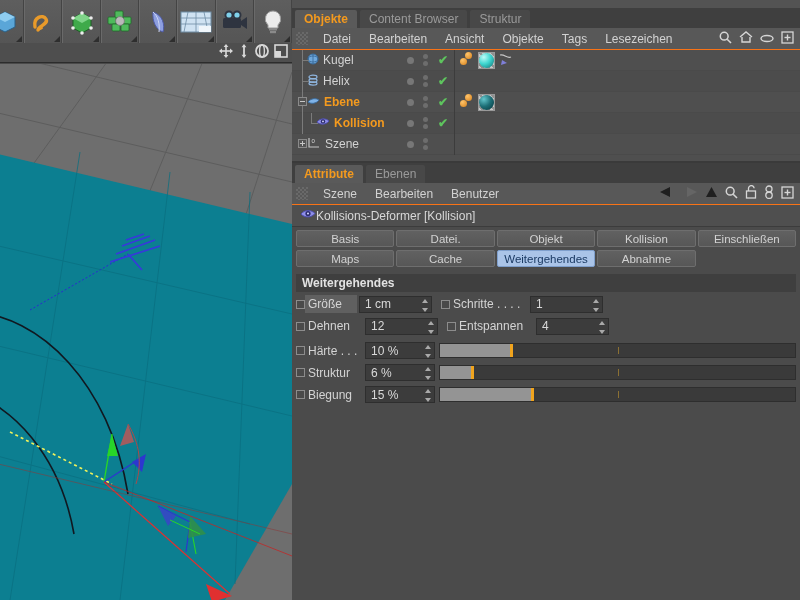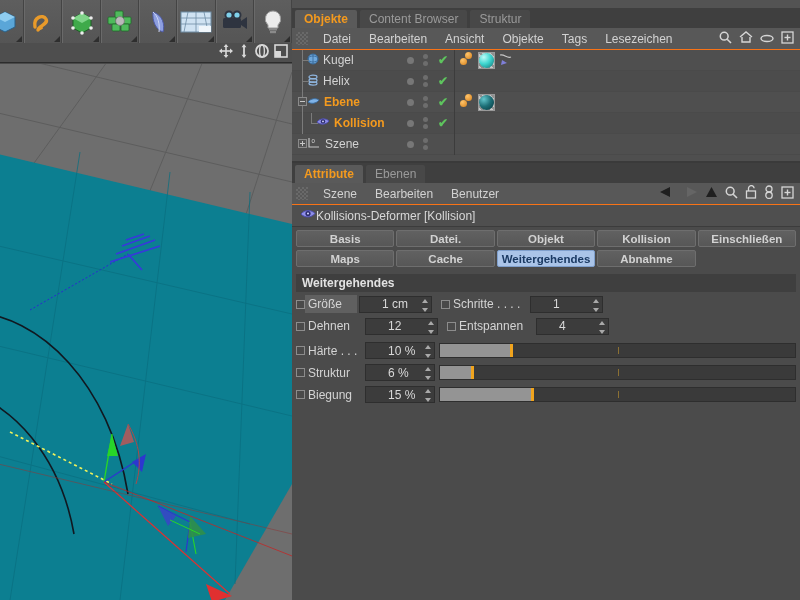--- a/index.html
+++ b/index.html
@@ -93,33 +93,33 @@
 
   
   #attr-manager { position:relative; background:#4b4b4b; height:387px; }
   .attr-head { height:22px; background:#4f4f4f; display:flex; align-items:center;
                padding-left:8px; border-bottom:1px solid #3c3c3c; }
   .attr-title { font-size:12px; color:#d8d8d8; }
 
   .tabrow { display:flex; padding:0 4px; gap:2px; margin-top:3px; }
   .ptab { flex:1; height:17px; line-height:17px; text-align:center; font-size:11.5px;
           color:#d2d2d2; background:linear-gradient(#616161,#575757);
-          border:1px solid #6e6e6e; border-radius:2px;font-weight:bold; }
+          border:1px solid #6e6e6e; border-radius:2px; }
   .ptab.active { background:#aac4e8; color:#1b3a63; border-color:#7f9fcc; }
   .ptab.blank { background:transparent; border-color:transparent; }
 
   .group-header { margin:7px 4px 0 4px; height:18px; line-height:18px; padding-left:6px;
                   background:#3f3f3f; color:#e2e2e2; font-weight:bold; font-size:12px; }
 
   .prow { display:flex; align-items:center; height:20px; margin:2px 4px 0 4px; }
   .pcheck { width:9px; height:9px; border:1px solid #8c8c8c; background:#4a4a4a; margin-right:3px; flex:none; }
   .plabel { font-size:12px; color:#d4d4d4; white-space:nowrap; }
   .plabel.hl { background:#606060; padding:2px 3px; margin:-2px -3px; }
   .numfield { position:relative; height:17px; background:#3c3c3c; border:1px solid #2e2e2e;
-              display:flex; align-items:center; padding-left:22px; color:#d9d9d9; font-size:12px; }
+              display:flex; align-items:center; padding-left:5px; color:#d9d9d9; font-size:12px; }
   .spin { position:absolute; right:3px; top:2px; width:7px; height:13px;
           display:flex; flex-direction:column; justify-content:space-between; align-items:center; }
   .spin b { width:0; height:0; border-left:3.5px solid transparent; border-right:3.5px solid transparent; }
   .spin b.up { border-bottom:4px solid #a9a9a9; } .spin b.dn { border-top:4px solid #a9a9a9; }
   .slider { position:relative; height:15px; background:#3a3a3a; border:1px solid #2e2e2e; overflow:hidden; }
   .sfill { position:absolute; left:0; top:0; bottom:0; background:#949494; }
   .smark { position:absolute; top:0; bottom:0; width:3px; background:#f0a41e; }
   .stick { position:absolute; top:3px; bottom:3px; left:50%; width:1px; background:#9a7a33; opacity:.85; }
 </style>
 </head>

